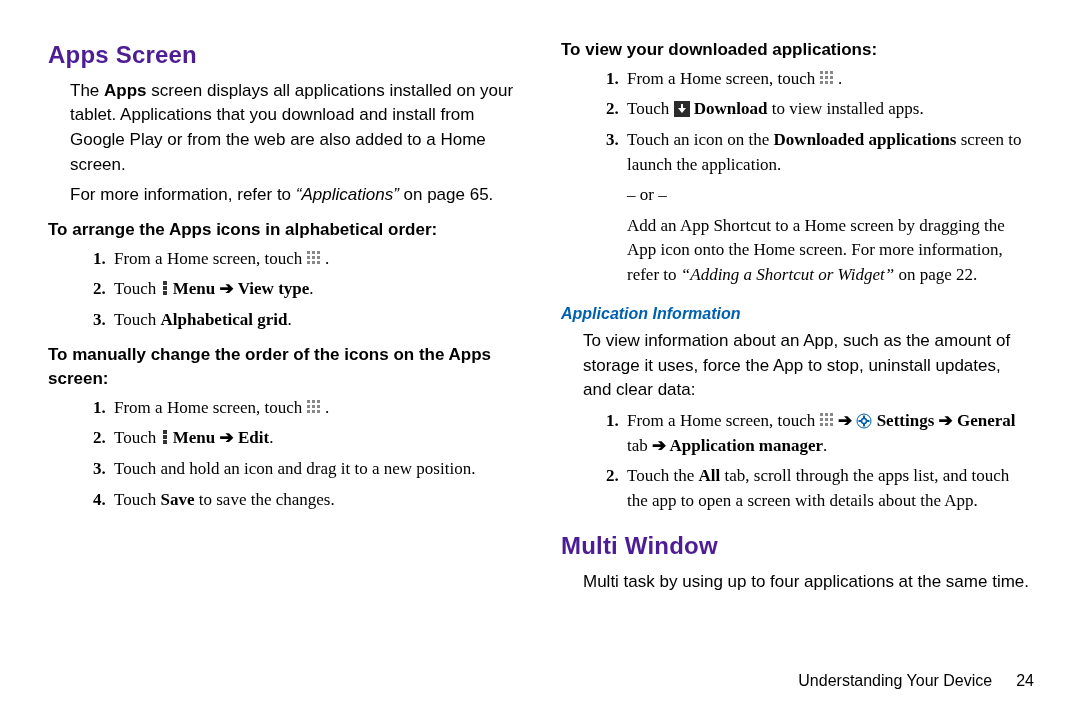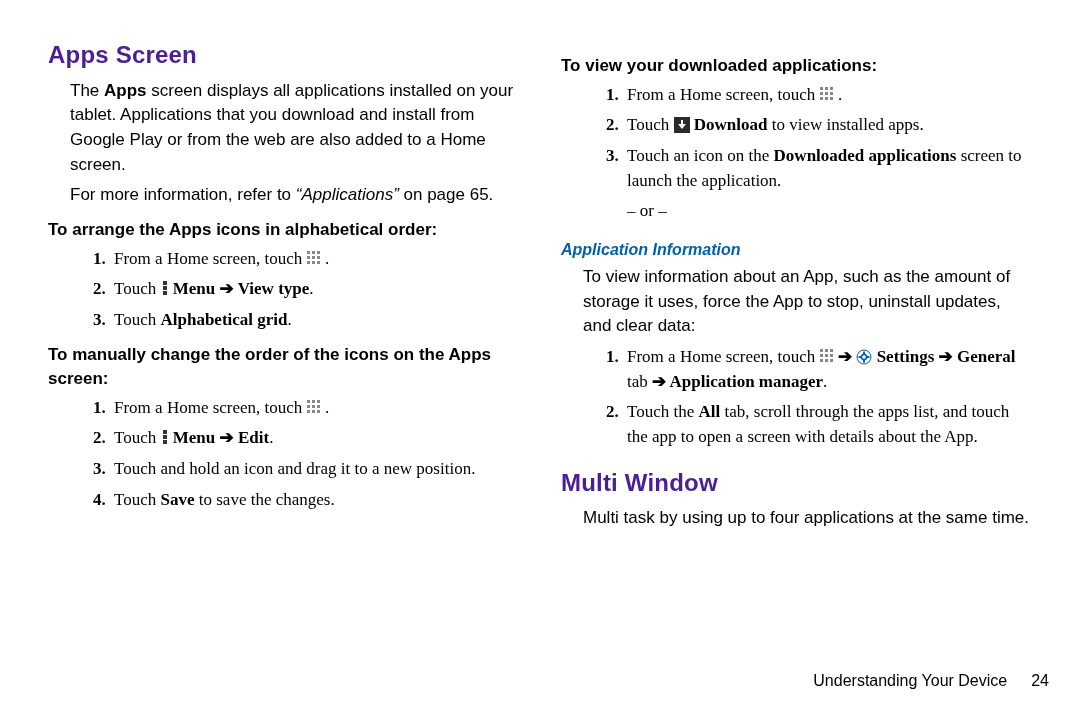--- a/index.html
+++ b/index.html
@@ -57,21 +57,21 @@
   }
   ol li::marker {
     font-weight: bold;
   }
   .b { font-weight: bold; }
   .i { font-style: italic; }
   .arrow { font-weight: bold; }
   .footer {
     position: absolute;
     bottom: 28px;
-    right: 31px;
+    right: 46px;
     font-size: 16px;
   }
   .footer .chap { margin-right: 24px; }
   
   .icon {
     display: inline-block;
     vertical-align: -2px;
   }
   .icon-apps {
     width: 14px;
@@ -186,21 +186,21 @@
       </li>
       <li>Touch and hold an icon and drag it to a new position.</li>
       <li>
         <span>Touch </span><span class="b">Save</span><span> to save the changes.</span>
       </li>
     </ol>
 
   </div>
 
   <div class="col">
-    <p class="sub-head para-indent" style="margin-top:16px">To view your downloaded applications:</p>
+    <p class="sub-head para-indent" style="margin-top:0">To view your downloaded applications:</p>
     <ol>
       <li>
         <span>From a Home screen, touch </span><span class="icon icon-apps"><svg width="14" height="14" viewBox="0 0 14 14">
               <g fill="#888">
                 <rect x="0" y="0" width="3" height="3"></rect>
                 <rect x="5" y="0" width="3" height="3"></rect>
                 <rect x="10" y="0" width="3" height="3"></rect>
                 <rect x="0" y="5" width="3" height="3"></rect>
                 <rect x="5" y="5" width="3" height="3"></rect>
                 <rect x="10" y="5" width="3" height="3"></rect>
@@ -209,20 +209,23 @@
                 <rect x="10" y="10" width="3" height="3"></rect>
               </g>
             </svg></span><span> .</span>
       </li>
       <li>
         <span>Touch </span><span class="icon icon-download"></span><span class="b"> Download</span><span> to view installed apps.</span>
       </li>
       <li>
         <span>Touch an icon on the </span><span class="b">Downloaded applications</span><span> screen to launch the application.</span>
         <div style="margin-top:6px">– or –</div>
+        <div style="margin-top:6px">
+          <span>Add an App Shortcut to a Home screen by dragging the App icon onto the Home screen. For more information, refer to </span><span class="i">“Adding a Shortcut or Widget”</span><span> on page 22.</span>
+        </div>
       </li>
     </ol>
 
     <h2>Application Information</h2>
     <p class="para-indent">To view information about an App, such as the amount of storage it uses, force the App to stop, uninstall updates, and clear data:</p>
     <ol>
       <li>
         <span>From a Home screen, touch </span><span class="icon icon-apps"><svg width="14" height="14" viewBox="0 0 14 14">
               <g fill="#888">
                 <rect x="0" y="0" width="3" height="3"></rect>

